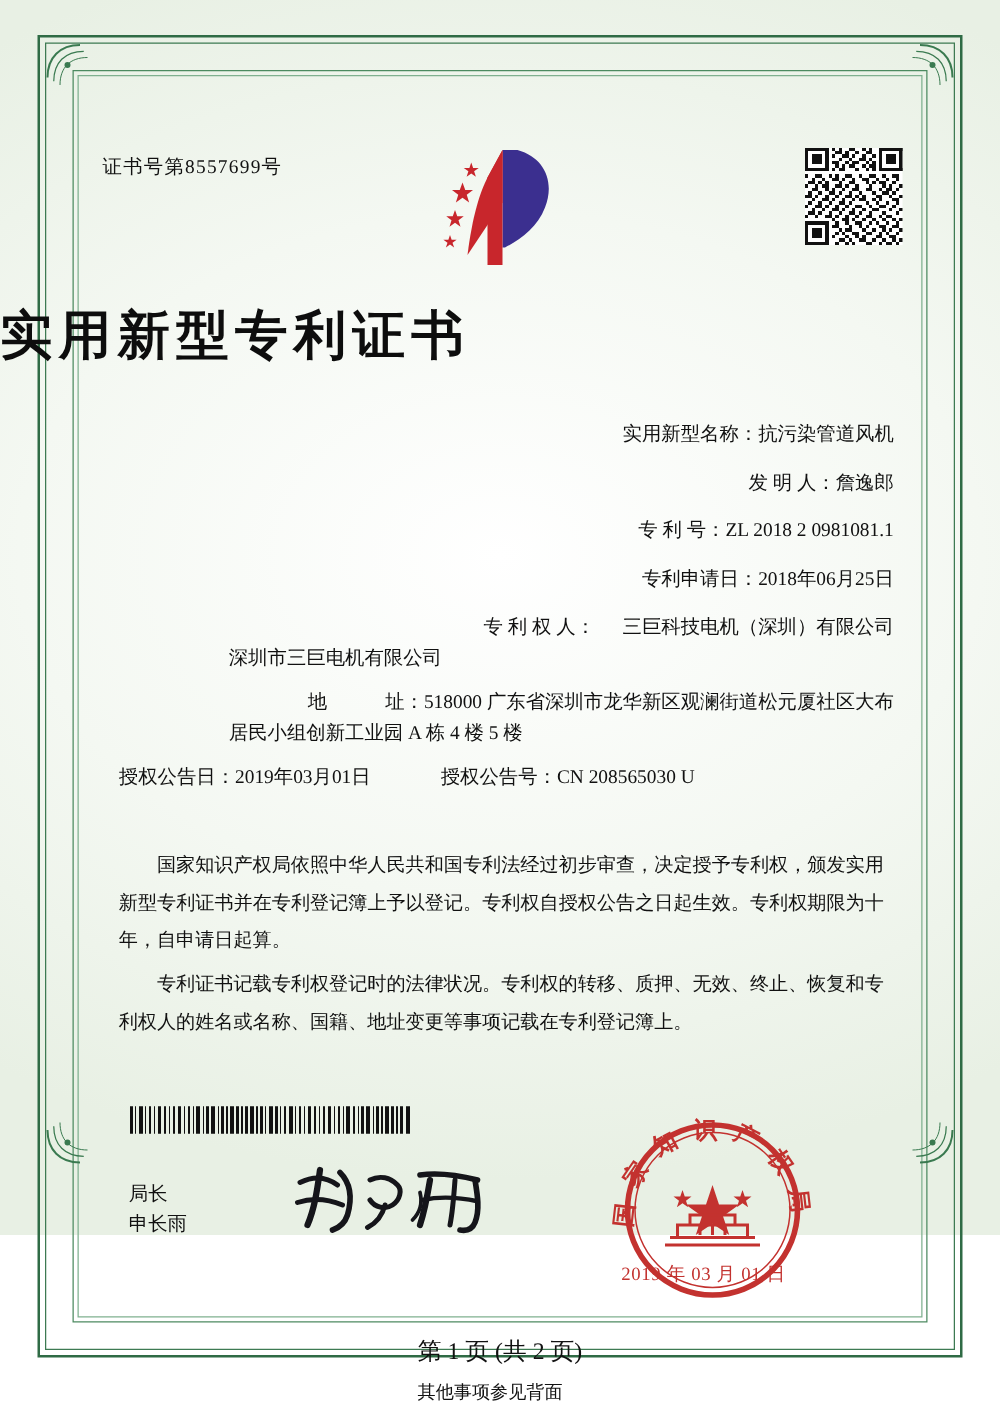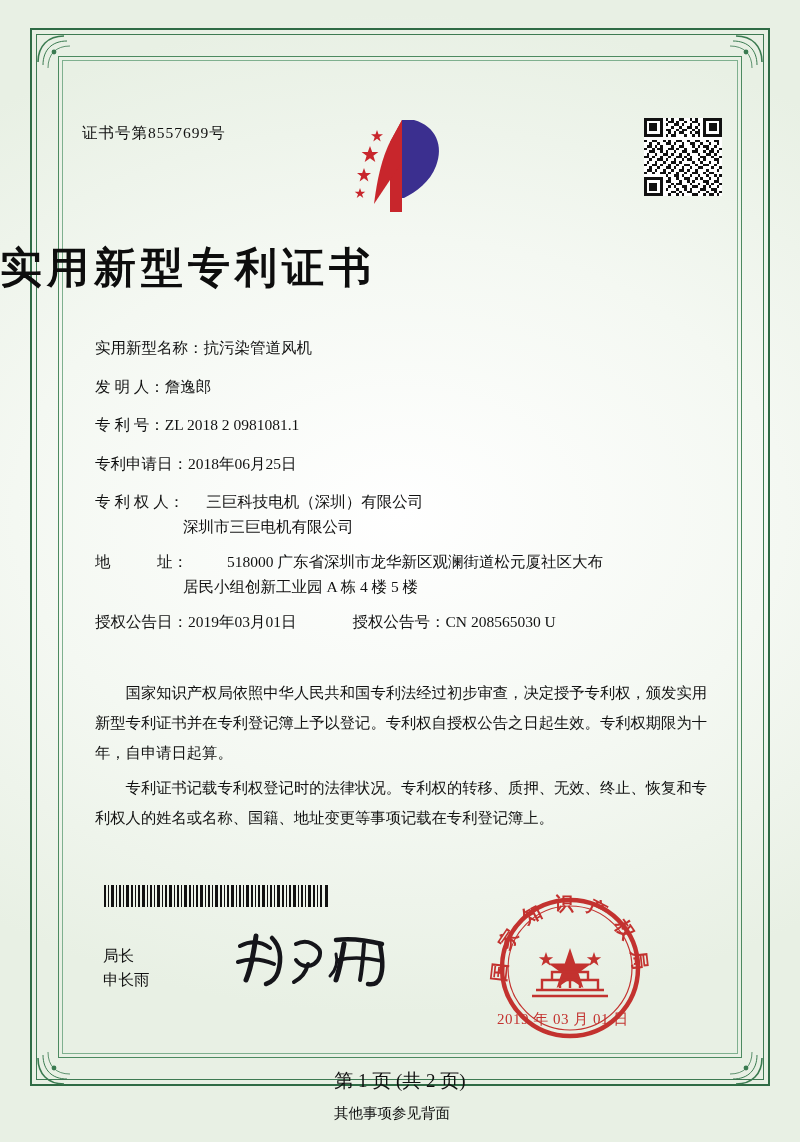--- a/index.html
+++ b/index.html
@@ -13,21 +13,21 @@
     font-family: "Liberation Serif", "DejaVu Serif", serif;
     color: #1a1a1a;
     position: relative;
     overflow: hidden;
   }
 
   .page {
     position: absolute;
     left: 0; top: 0;
     width: 800px;
-    height: 1142px;
+    height: 988px;
     background:
       radial-gradient(ellipse 700px 500px at 50% 45%, #ffffff 0%, #f4f8f2 55%, #e8f0e4 100%),
       linear-gradient(#f3f7f1, #eef4ec);
   }
 
   
   .frame-outer {
     position: absolute;
     left: 30px; top: 28px;
     width: 740px; height: 1058px;
@@ -109,20 +109,21 @@
     left: 95px; top: 340px;
     width: 620px;
     font-size: 15.5px;
     line-height: 1.0;
     color: #111;
   }
   .field-row {
     display: flex;
     align-items: baseline;
     margin-bottom: 23px;
+    justify-content: flex-end;
   }
   .field-label {
     white-space: pre;
     flex: 0 0 auto;
   }
   .field-value {
     white-space: pre;
   }
   .field-sub {
     margin-left: 88px;
@@ -524,21 +525,21 @@
       <span class="field-label">专利申请日：</span>
       <span class="field-value">2018年06月25日</span>
     </div>
 
     <div class="field-row" style="margin-bottom:9px;gap:22px;">
       <span class="field-label">专 利 权 人：</span>
       <span class="field-value">三巨科技电机（深圳）有限公司</span>
     </div>
     <div class="field-sub" style="margin-top:0;">深圳市三巨电机有限公司</div>
 
-    <div class="field-row" style="margin-bottom:9px;gap:39px;">
+    <div class="field-row" style="margin-bottom:9px;">
       <span class="field-label">地　　　址：</span>
       <span class="field-value">518000 广东省深圳市龙华新区观澜街道松元厦社区大布</span>
     </div>
     <div class="field-sub" style="margin-top:0;">居民小组创新工业园 A 栋 4 楼 5 楼</div>
 
     <div class="row-inline">
       <span class="field-label">授权公告日：</span>
       <span class="field-value">2019年03月01日</span>
       <span class="gap"></span>
       <span class="field-label">授权公告号：</span>

